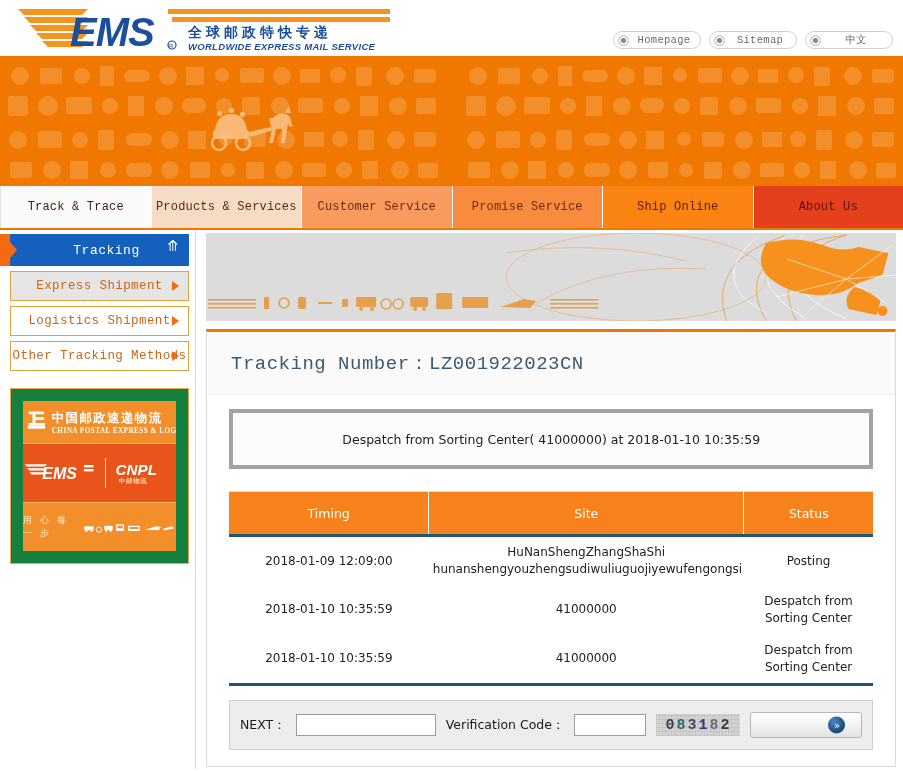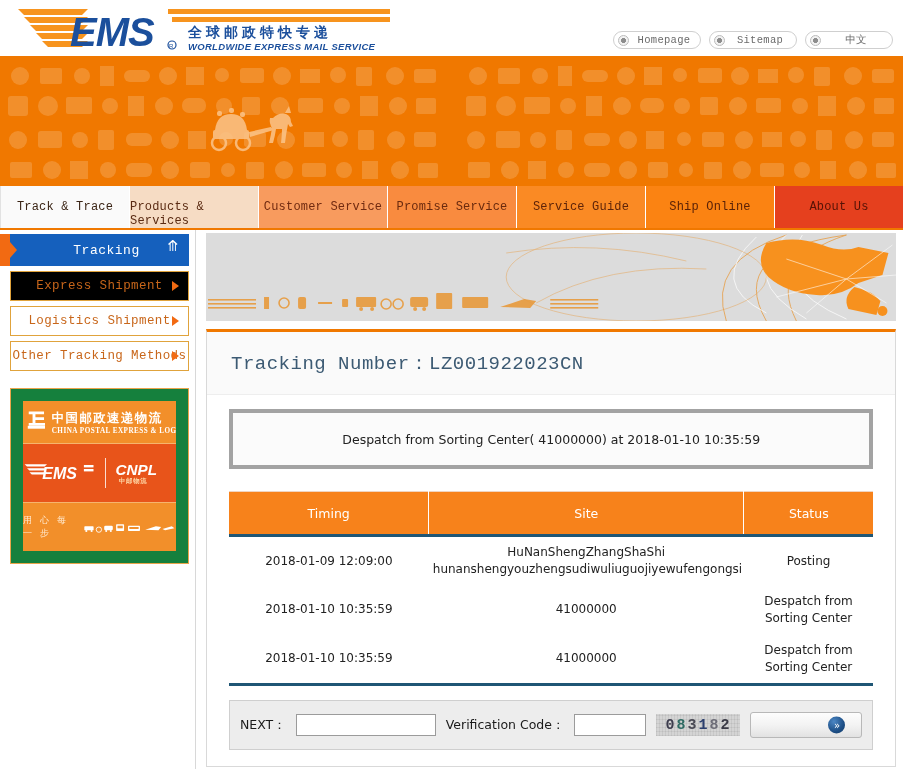--- a/index.html
+++ b/index.html
@@ -80,21 +80,21 @@
     display: flex; align-items: center; justify-content: center;
     font-family: "Liberation Mono", monospace;
     font-size: 12px;
     color: #5a2a12;
     border-right: 1px solid #ffffff;
     box-sizing: border-box;
     letter-spacing: .2px;
   }
   .nav .tab:last-child { border-right: none; }
   .nav .tab.t0 { background: #fafafa; color: #3a2415; border-left: 1px solid #e2e2e2; }
-  .nav .tab.t1 { background: #F6DCC4; align-items: flex-end; }
+  .nav .tab.t1 { background: #F6DCC4; }
   .nav .tab.t2 { background: #F89B5E; color: #702a10; }
   .nav .tab.t3 { background: #F98B3F; color: #6a2a0e; }
   .nav .tab.t4 { background: #FA8A24; color: #5e2409; }
   .nav .tab.t5 { background: #FB8312; color: #5a2207; }
   .nav .tab.t6 { background: #E5401E; color: #551206; }
 
   
   .main {
     display: flex;
     height: 539px;
@@ -142,21 +142,21 @@
     position: relative;
     height: 30px; margin: 0 6px 5px 10px;
     border: 1px solid #E0A33C;
     display: flex; align-items: center; justify-content: center;
     box-sizing: border-box;
     font-family: "Liberation Mono", monospace;
     font-size: 12.5px;
     color: #C8661A;
     letter-spacing: .4px;
   }
-  .side-item.filled { background: #000000; }
+  .side-item.filled { background: #e5e5e5; }
   .side-item.plain  { background: #ffffff; }
   .side-item .arw {
     position: absolute; right: 9px; top: 50%;
     transform: translateY(-50%);
     width: 0; height: 0;
     border-top: 5px solid transparent;
     border-bottom: 5px solid transparent;
     border-left: 7px solid #F26A12;
   }
   .side-promo {
@@ -538,23 +538,20 @@
       <span>Track &amp; Trace</span>
     </div>
   <div class="tab t1">
       <span>Products &amp; Services</span>
     </div>
   <div class="tab t2">
       <span>Customer Service</span>
     </div>
   <div class="tab t3">
       <span>Promise Service</span>
-    </div>
-  <div class="tab t4">
-      <span>Service Guide</span>
     </div>
   <div class="tab t5">
       <span>Ship Online</span>
     </div>
   <div class="tab t6">
       <span>About Us</span>
     </div>
 </div>
 
 <div class="main">

